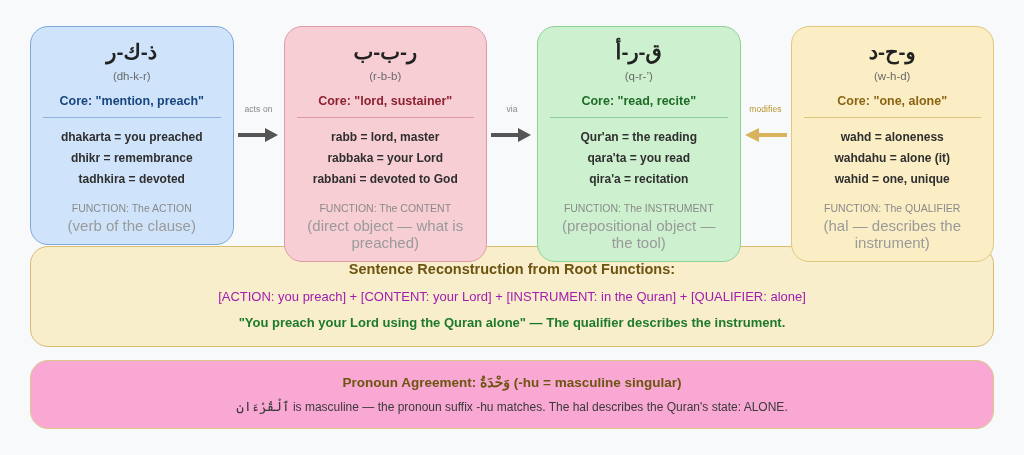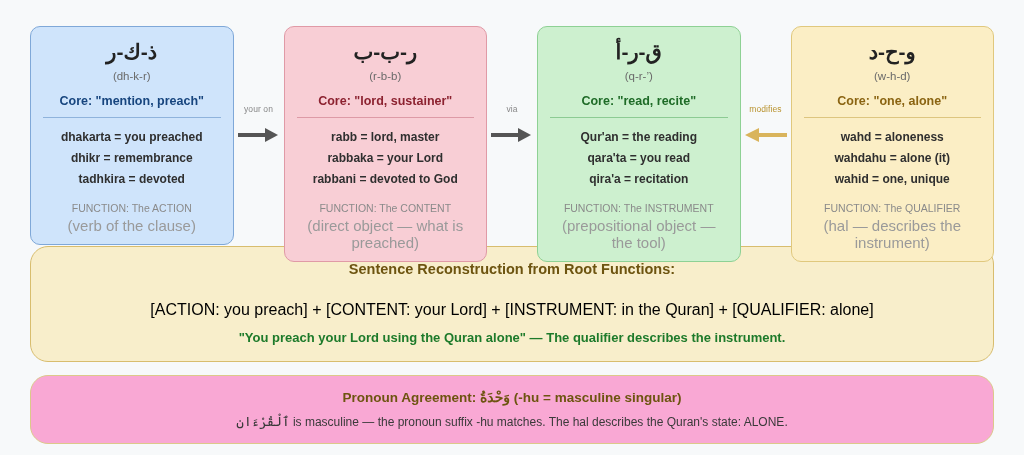--- a/index.html
+++ b/index.html
@@ -25,21 +25,21 @@
   .cards-row {
     display: flex;
     align-items: flex-start;
     justify-content: space-between;
     gap: 0;
     height: 200px;
   }
   .card {
     width: 232px;
     box-sizing: border-box;
-    border-radius: 10px;
+    border-radius: 18px;
     border: 1.5px solid #888;
     padding: 10px 12px 10px 12px;
     text-align: center;
     min-height: 198px;
   }
   .card-blue   { background: #cfe4fb; border-color: #7fa8d8; }
   .card-red    { background: #f8ced5; border-color: #e09aa6; }
   .card-green  { background: #cdf0cf; border-color: #8ed194; }
   .card-yellow { background: #fbeec5; border-color: #e0c87d; }
 
@@ -146,23 +146,23 @@
   .panel-recon {
     background: #f8eecb;
     border: 1.5px solid #d8bd6e;
   }
   .panel-title {
     font-size: 14.5px;
     font-weight: bold;
     color: #6d5410;
   }
   .panel-line {
-    font-size: 16px;
-    color: #000000;
-    margin-top: 24px;
+    font-size: 13px;
+    color: #a21caf;
+    margin-top: 12px;
   }
   .panel-conclusion {
     font-size: 13px;
     font-weight: bold;
     color: #1d7a2a;
     margin-top: 11px;
   }
   .panel-pronoun {
     background: #f9a8d4;
     border: 1.5px solid #dcc98a;
@@ -196,21 +196,21 @@
       <div class="derivs">
         <div class="deriv">dhakarta = you preached</div>
         <div class="deriv">dhikr = remembrance</div>
         <div class="deriv">tadhkira = devoted</div>
       </div>
       <div class="func">FUNCTION: The ACTION</div>
       <div class="func-sub">(verb of the clause)</div>
     </div>
 
     <div class="conn">
-      <div class="conn-label">your on</div>
+      <div class="conn-label">acts on</div>
       <div class="arrow-wrap arrow-right">
         <div class="arrow-line"></div>
         <div class="arrow-head"></div>
       </div>
     </div>
 
     <div class="card card-red">
       <div class="root-arabic">ر-ب-ب</div>
       <div class="translit">(r-b-b)</div>
       <div class="core core-red">Core: "lord, sustainer"</div>

